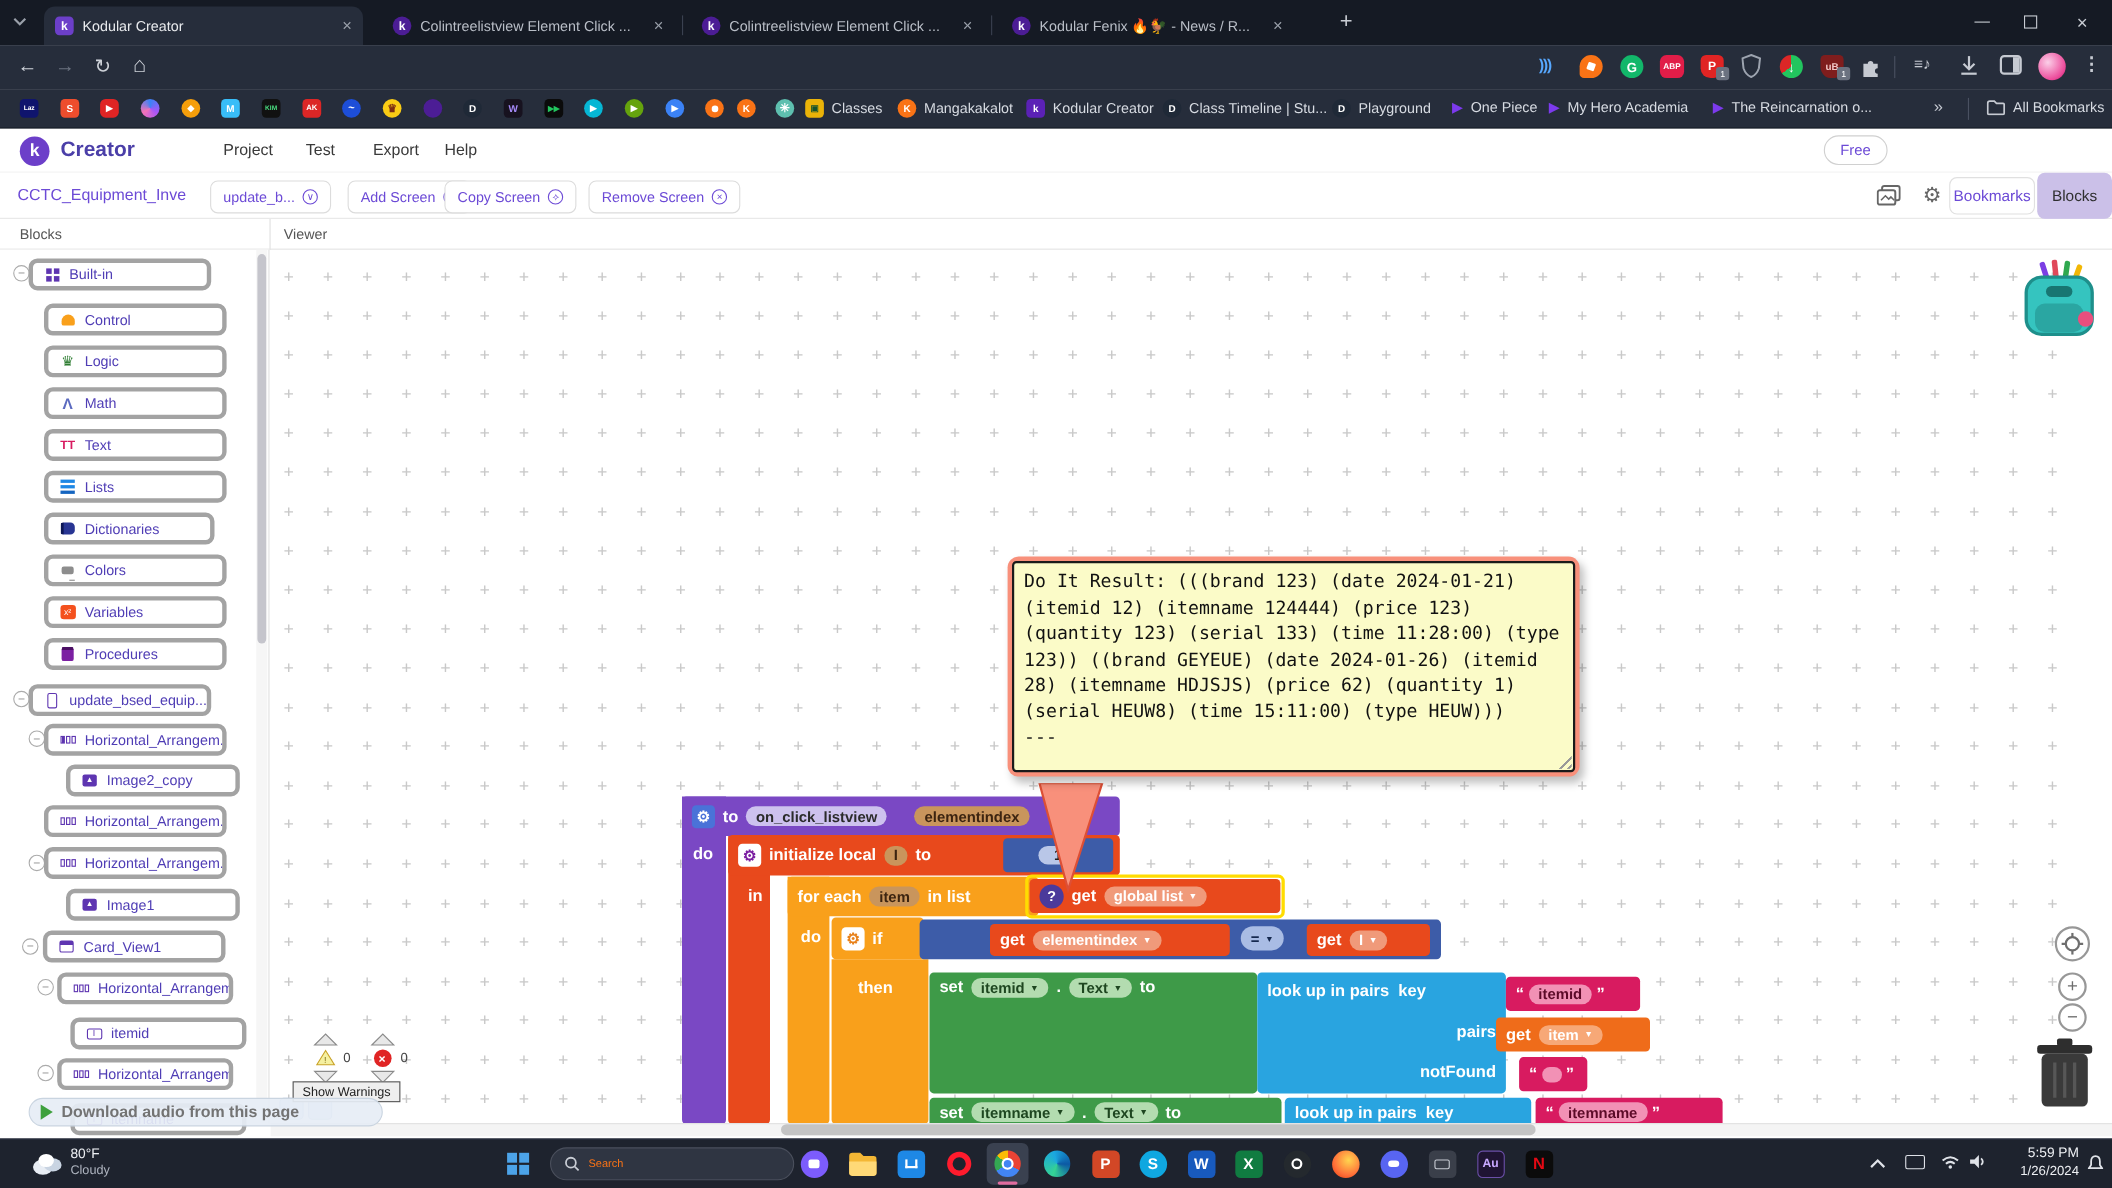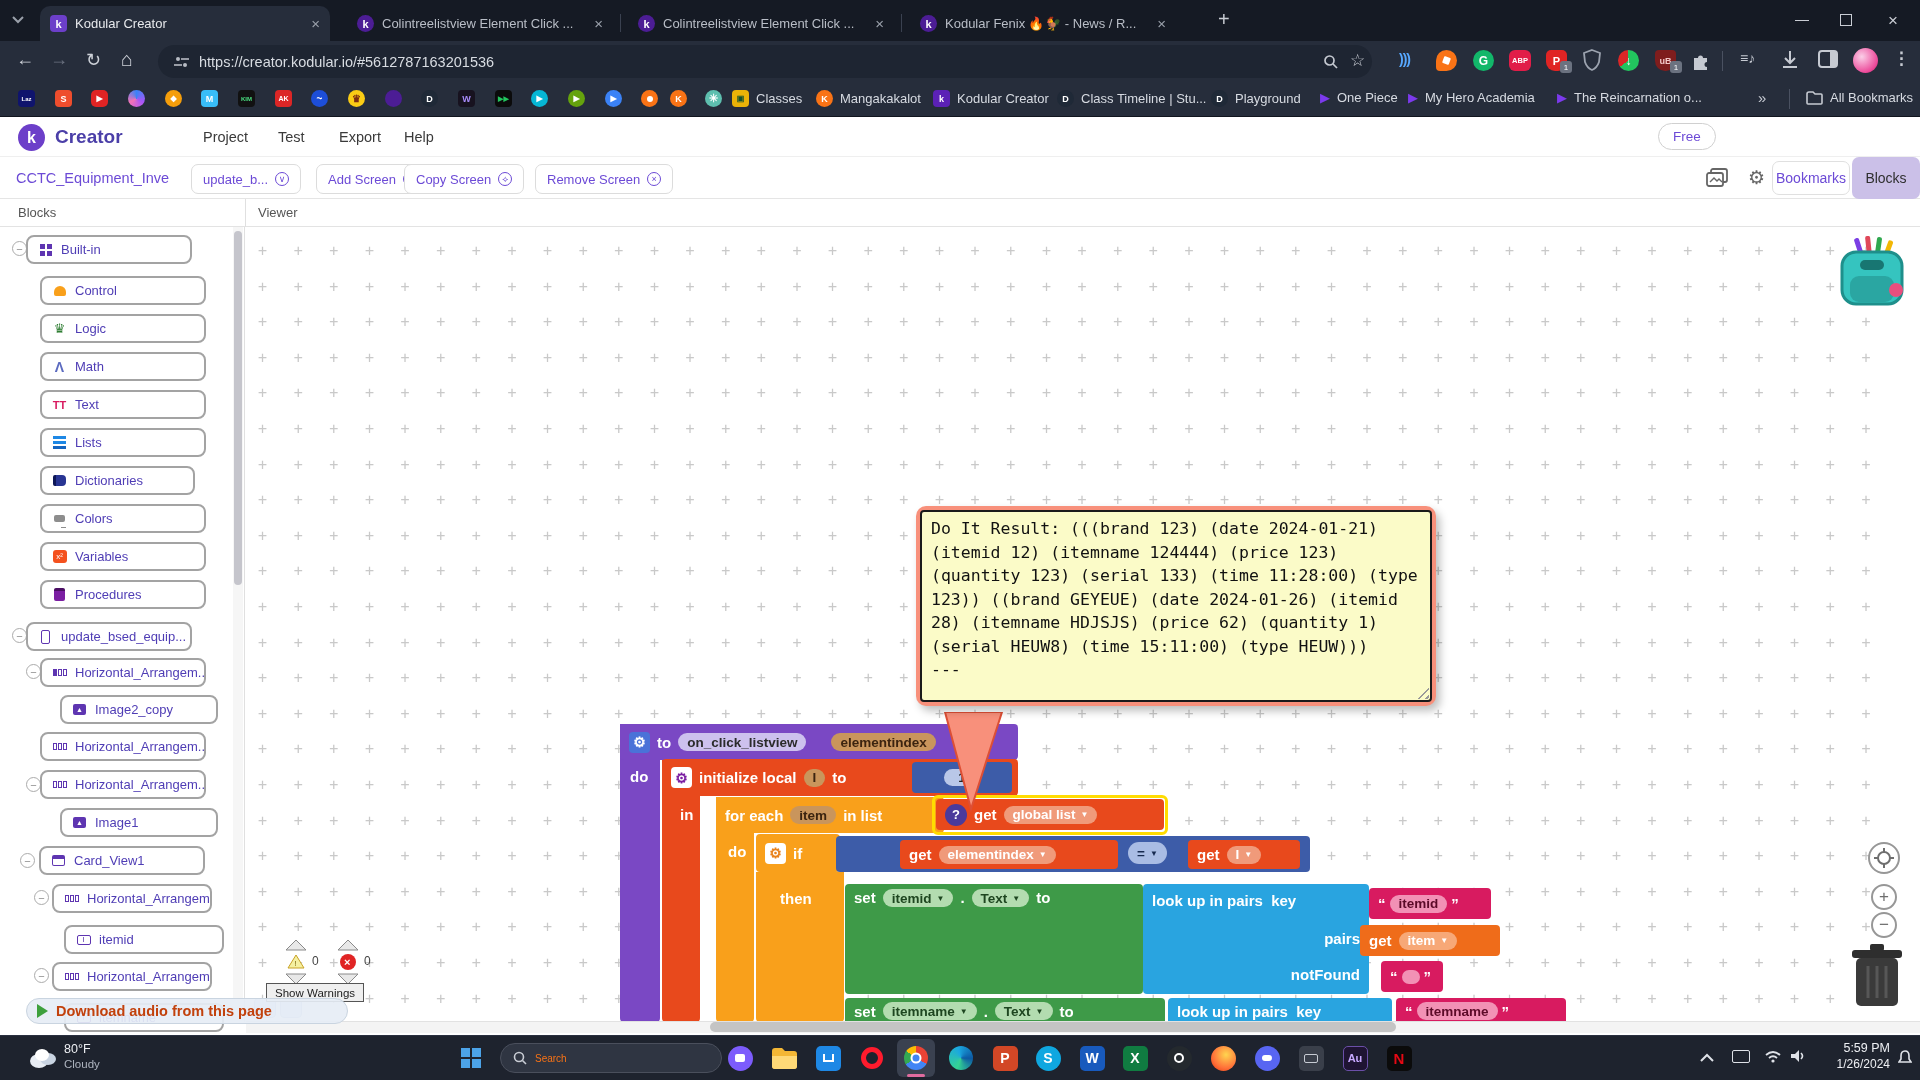--- a/index.html
+++ b/index.html
@@ -27,21 +27,21 @@
   
   #kheader{position:absolute;left:0;top:117px;width:1920px;height:40px;background:#fff;border-bottom:1px solid #EFEFEF}
   .kmenu{position:absolute;top:12px;font-size:14.5px;color:#3A3A3A}
   .kico{position:absolute;top:133px;width:24px;height:24px;color:#5E35B1}
   #ktoolbar{position:absolute;left:0;top:157px;width:1920px;height:42px;background:#fff;border-bottom:1px solid #E5E5E5}
   .kbtn{position:absolute;top:7px;height:30px;border:1px solid #DCDCDC;border-radius:7px;background:#fff;display:flex;align-items:center;gap:7px;padding:0 11px;font-size:13px;color:#6C4AD6;white-space:nowrap}
   .cic{width:14px;height:14px;border:1.4px solid currentColor;border-radius:50%;display:inline-flex;align-items:center;justify-content:center;font-size:9px;flex:none}
   
   #panelbar{position:absolute;left:0;top:199px;width:1920px;height:28px;background:#fff;border-bottom:1px solid #E3E3E3}
   #sidebar{position:absolute;left:0;top:227px;width:245px;height:795px;background:#fff;border-right:1px solid #E0E0E0}
-  .sbx{position:absolute;background:#fff;border:2px solid #a3a3a3;border-radius:8px;height:29px;display:flex;align-items:center;gap:8px;padding:0 10px;font-size:13px;color:#4F3DB5;white-space:nowrap;overflow:hidden}
+  .sbx{position:absolute;background:#fff;border:4px solid #a3a3a3;border-radius:8px;height:29px;display:flex;align-items:center;gap:8px;padding:0 10px;font-size:13px;color:#4F3DB5;white-space:nowrap;overflow:hidden}
   .minus{position:absolute;width:15px;height:15px;border:1.5px solid #ABABAB;border-radius:50%;color:#8E8E8E;display:flex;align-items:center;justify-content:center;font-size:11px;background:#fff}
   .mic{width:15px;height:15px;display:inline-flex;align-items:center;justify-content:center;flex:none}
   
   #canvas{position:absolute;left:246px;top:228px;width:1674px;height:793px;background:#fff;overflow:hidden}
   .gridrow{position:absolute;left:12px;font-family:"DejaVu Sans Mono",monospace;font-size:15px;letter-spacing:26.6px;color:#C9C9C9;white-space:nowrap;pointer-events:none;z-index:0}
   .blk{position:absolute;display:flex;align-items:center;gap:7px;padding:0 9px;color:#fff;font-weight:bold;font-size:15px;border-radius:4px;z-index:2;white-space:nowrap}
   .spine{position:absolute;z-index:1;border-radius:0 0 4px 4px}
   .blab{position:absolute;z-index:3;color:#fff;font-weight:bold;font-size:15px}
   .pill{border-radius:11px;padding:1.5px 9px;font-weight:bold;font-size:13.5px;display:inline-flex;align-items:center;gap:5px}
   .dd{font-size:8px}
@@ -88,34 +88,20 @@
   <div class="winbtn" style="left:1787px">—</div>
   <div class="abs" style="left:1840px;top:14px;width:12px;height:12px;border:1.5px solid #C9CDD4"></div>
   <div class="winbtn" style="left:1878px;font-size:17px">×</div>
 </div>
 
 <div id="toolbar">
   <span class="abs navic" style="left:16px;top:8px">←</span>
   <span class="abs navic dim" style="left:50px;top:8px">→</span>
   <span class="abs navic" style="left:86px;top:8px">↻</span>
   <span class="abs navic" style="left:121px;top:7px;font-size:20px">⌂</span>
-  <div id="urlpill">
-    <svg style="margin:0 10px 0 16px" width="15" height="14">
-        <circle cx="4" cy="4" r="2" fill="#B8BCC4"></circle>
-        <line x1="7" y1="4" x2="15" y2="4" stroke="#B8BCC4" stroke-width="1.6"></line>
-        <circle cx="11" cy="10" r="2" fill="#B8BCC4"></circle>
-        <line x1="0" y1="10" x2="8" y2="10" stroke="#B8BCC4" stroke-width="1.6"></line>
-      </svg>
-    <span>https://creator.kodular.io/#5612787163201536</span>
-    <svg class="abs" style="left:1165px;top:9px" width="16" height="16">
-        <circle cx="6.5" cy="6.5" r="4.5" fill="none" stroke="#C6CAD2" stroke-width="1.7"></circle>
-        <line x1="10" y1="10" x2="14" y2="14" stroke="#C6CAD2" stroke-width="1.7"></line>
-      </svg>
-    <span class="abs" style="left:1192px;top:5px;color:#C6CAD2;font-size:17px">☆</span>
-  </div>
   <span class="abs" style="left:1399px;top:10px;color:#57A8FF;font-weight:bold;font-size:14px;letter-spacing:-1px">)))</span>
   <span class="abs ic" style="left:1436px;top:9px;width:21px;height:21px;border-radius:50% 50% 50% 4px;background:#F97316">
       <span style="width:7px;height:7px;background:#fff;border-radius:1px;transform:rotate(20deg)"></span>
     </span>
   <span class="abs ic" style="left:1473px;top:9px;width:21px;height:21px;border-radius:50%;background:#12B76A;color:#fff;font-size:12px;font-weight:bold">G</span>
   <span class="abs ic" style="left:1509px;top:9px;width:22px;height:21px;border-radius:6px;background:#E11D48;color:#fff;font-size:7.5px;font-weight:bold">ABP</span>
   <span class="abs ic" style="left:1546px;top:9px;width:21px;height:21px;border-radius:5px 5px 9px 9px;background:#E02424;color:#fff;font-size:11px;font-weight:bold">P</span>
   <span class="abs ic" style="left:1560px;top:20px;width:12px;height:12px;border-radius:3px;background:#6B7280;color:#fff;font-size:8px">1</span>
   <svg class="abs" style="left:1583px;top:8px" width="18" height="22">
       <path d="M9 1 L17 4 L16 13 Q14 19 9 21 Q4 19 2 13 L1 4 Z" fill="none" stroke="#9CA3AF" stroke-width="1.8"></path>
@@ -629,21 +615,21 @@
     <rect x="6" y="10" width="50" height="8" rx="3" fill="#2E2E2E"></rect>
     <rect x="24" y="4" width="14" height="7" rx="2" fill="#2E2E2E"></rect>
     <line x1="22" y1="26" x2="22" y2="58" stroke="#575757" stroke-width="3"></line>
     <line x1="31" y1="26" x2="31" y2="58" stroke="#575757" stroke-width="3"></line>
     <line x1="40" y1="26" x2="40" y2="58" stroke="#575757" stroke-width="3"></line>
   </svg>
 </div>
 
 <div class="abs" style="left:26px;top:998px;width:322px;height:26px;background:rgba(230,237,245,.92);border:1px solid #C9D4E0;border-radius:13px;display:flex;align-items:center;gap:8px;padding:0 10px;z-index:12">
   <span style="width:0;height:0;border-left:11px solid #3DA03D;border-top:7px solid transparent;border-bottom:7px solid transparent"></span>
-  <span style="font-size:14.5px;font-weight:bold;color:#c2410c;white-space:nowrap">Download audio from this page</span>
+  <span style="font-size:14.5px;font-weight:bold;color:#737373;white-space:nowrap">Download audio from this page</span>
 </div>
 
 <div class="abs" style="left:246px;top:1021px;width:1674px;height:12px;background:#F4F4F4;border-top:1px solid #E2E2E2;z-index:11"></div>
 <div class="abs" style="left:710px;top:1022px;width:686px;height:10px;background:#C4C4C4;border-radius:5px;z-index:11"></div>
 
 <div id="taskbar">
   <svg class="abs" style="left:26px;top:9px" width="32" height="24">
       <ellipse cx="13" cy="16" rx="9" ry="7" fill="#E8EDF4"></ellipse>
       <ellipse cx="22" cy="14" rx="8" ry="6" fill="#C9D4E2"></ellipse>
       <ellipse cx="16" cy="10" rx="7" ry="6" fill="#fff"></ellipse>

